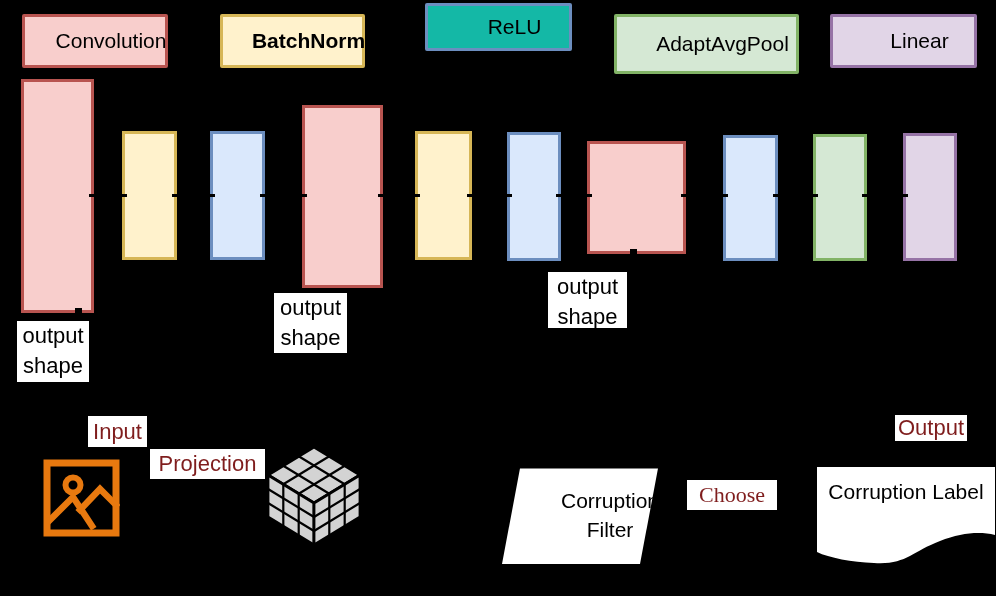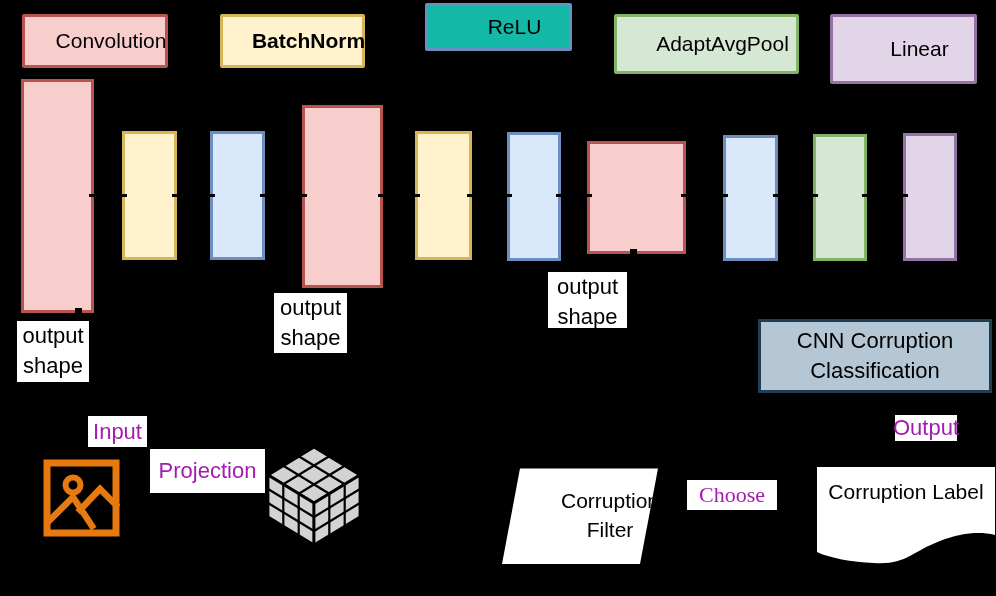--- a/index.html
+++ b/index.html
@@ -12,46 +12,45 @@
     font-size:21px;border:3px solid;border-radius:2px;box-sizing:border-box;padding-left:32px;
   }
   .layer-block{position:absolute;border:3px solid;box-sizing:border-box;}
   .connector{position:absolute;height:3px;background:#000;z-index:5;}
   .stub{position:absolute;background:#000;z-index:5;}
   .note{
     position:absolute;background:#fff;color:#000;text-align:center;
     font-size:22px;line-height:30px;box-sizing:border-box;
   }
   .small-label{
-    position:absolute;background:#fff;color:#a21caf;display:flex;
+    position:absolute;background:#fff;color:#7f1d1d;display:flex;
     align-items:center;justify-content:center;font-size:22px;box-sizing:border-box;
   }
   #cnn-box{
     position:absolute;left:758px;top:319px;width:234px;height:74px;
     border:3px solid;box-sizing:border-box;display:flex;align-items:center;
     justify-content:center;text-align:center;font-size:22px;line-height:30px;
     padding:0 14px;
   }
   .shape-svg{position:absolute;}
   .shape-text{
     position:absolute;text-align:center;font-size:21px;line-height:29px;
     background:transparent;color:#000;
   }
 </style>
 </head>
 <body>
 
 <div id="stage">
 
-  <div id="cnn-box" style="background: rgb(181, 199, 212); border-color: rgb(31, 62, 83);">CNN Corruption Classification</div>
 
   <div class="small-label" style="left:88px;top:416px;width:59px;height:31px;">Input</div>
-  <div class="small-label" style="left:150px;top:449px;width:115px;height:44px;">Projection</div>
+  <div class="small-label" style="left:150px;top:449px;width:115px;height:30px;">Projection</div>
   <div class="small-label" style="left:687px;top:480px;width:90px;height:30px;font-family:Liberation Serif, serif;">Choose</div>
-  <div class="small-label" style="left:895px;top:415px;width:62px;height:26px;">Output</div>
+  <div class="small-label" style="left:895px;top:415px;width:72px;height:26px;">Output</div>
 
   <svg class="shape-svg" style="left:43px;top:459px;" width="77" height="78" viewBox="0 0 77 78" fill="none" stroke-linecap="square">
     <g id="img-icon-strokes" stroke="#e8790f">
       <rect x="4" y="4" width="69" height="70" stroke-width="7"></rect>
       <circle cx="30" cy="26" r="7.5" stroke-width="6"></circle>
       <path d="M7 61 L30 38 L49 67" stroke-width="6.5"></path>
       <path d="M37 51 L57 30 L73 46" stroke-width="6.5"></path>
     </g>
   </svg>
 
@@ -80,21 +79,21 @@
     <path id="doc-path" d="M1 0 H179 V68 C163 64 145 66 124 74 C95 85 90 98 58 96 C36 95 13 91 1 85 Z" fill="#ffffff"></path>
   </svg>
   <div class="shape-text" style="left:826px;top:477px;width:160px;">Corruption Label</div>
 
   <div class="stub" style="left:75px;top:308px;width:7px;height:6px;"></div>
   <div class="stub" style="left:630px;top:249px;width:7px;height:6px;"></div>
 <div class="legend-box" style="left: 22px; top: 14px; width: 146px; height: 54px; background: rgb(248, 206, 204); border-color: rgb(184, 84, 80);">Convolution</div>
     <div class="legend-box" style="left: 220px; top: 14px; width: 145px; height: 54px; background: rgb(255, 242, 204); border-color: rgb(214, 182, 86); font-weight: bold;">BatchNorm</div>
     <div class="legend-box" style="left: 425px; top: 3px; width: 147px; height: 48px; background: #14b8a6; border-color: rgb(108, 142, 191);">ReLU</div>
     <div class="legend-box" style="left: 614px; top: 14px; width: 185px; height: 60px; background: rgb(213, 232, 212); border-color: rgb(130, 179, 102);">AdaptAvgPool</div>
-    <div class="legend-box" style="left: 830px; top: 14px; width: 147px; height: 70px; background: rgb(225, 213, 231); border-color: rgb(150, 115, 166);">Linear</div>
+    <div class="legend-box" style="left: 830px; top: 14px; width: 147px; height: 54px; background: rgb(225, 213, 231); border-color: rgb(150, 115, 166);">Linear</div>
     <div class="layer-block" style="left: 21px; top: 79px; width: 73px; height: 234px; background: rgb(248, 206, 204); border-color: rgb(184, 84, 80);"></div>
     <div class="layer-block" style="left: 122px; top: 131px; width: 55px; height: 129px; background: rgb(255, 242, 204); border-color: rgb(214, 182, 86);"></div>
     <div class="layer-block" style="left: 210px; top: 131px; width: 55px; height: 129px; background: rgb(218, 232, 252); border-color: rgb(108, 142, 191);"></div>
     <div class="layer-block" style="left: 302px; top: 105px; width: 81px; height: 183px; background: rgb(248, 206, 204); border-color: rgb(184, 84, 80);"></div>
     <div class="layer-block" style="left: 415px; top: 131px; width: 57px; height: 129px; background: rgb(255, 242, 204); border-color: rgb(214, 182, 86);"></div>
     <div class="layer-block" style="left: 507px; top: 132px; width: 54px; height: 129px; background: rgb(218, 232, 252); border-color: rgb(108, 142, 191);"></div>
     <div class="layer-block" style="left: 587px; top: 141px; width: 99px; height: 113px; background: rgb(248, 206, 204); border-color: rgb(184, 84, 80);"></div>
     <div class="layer-block" style="left: 723px; top: 135px; width: 55px; height: 126px; background: rgb(218, 232, 252); border-color: rgb(108, 142, 191);"></div>
     <div class="layer-block" style="left: 813px; top: 134px; width: 54px; height: 127px; background: rgb(213, 232, 212); border-color: rgb(130, 179, 102);"></div>
     <div class="layer-block" style="left: 903px; top: 133px; width: 54px; height: 128px; background: rgb(225, 213, 231); border-color: rgb(150, 115, 166);"></div>

